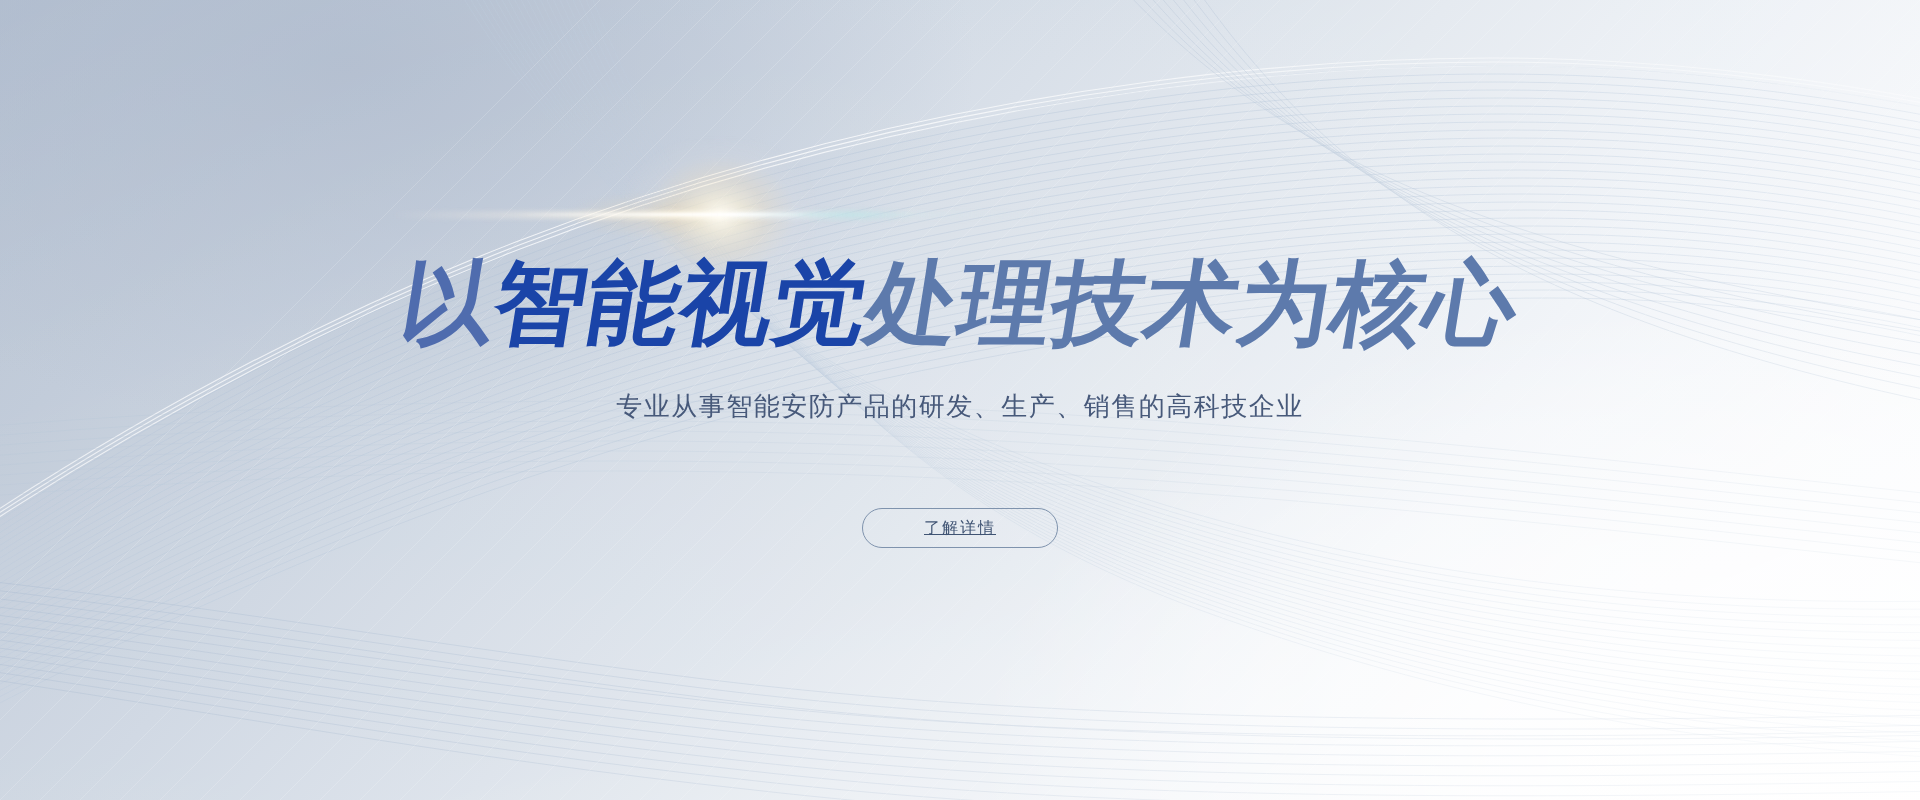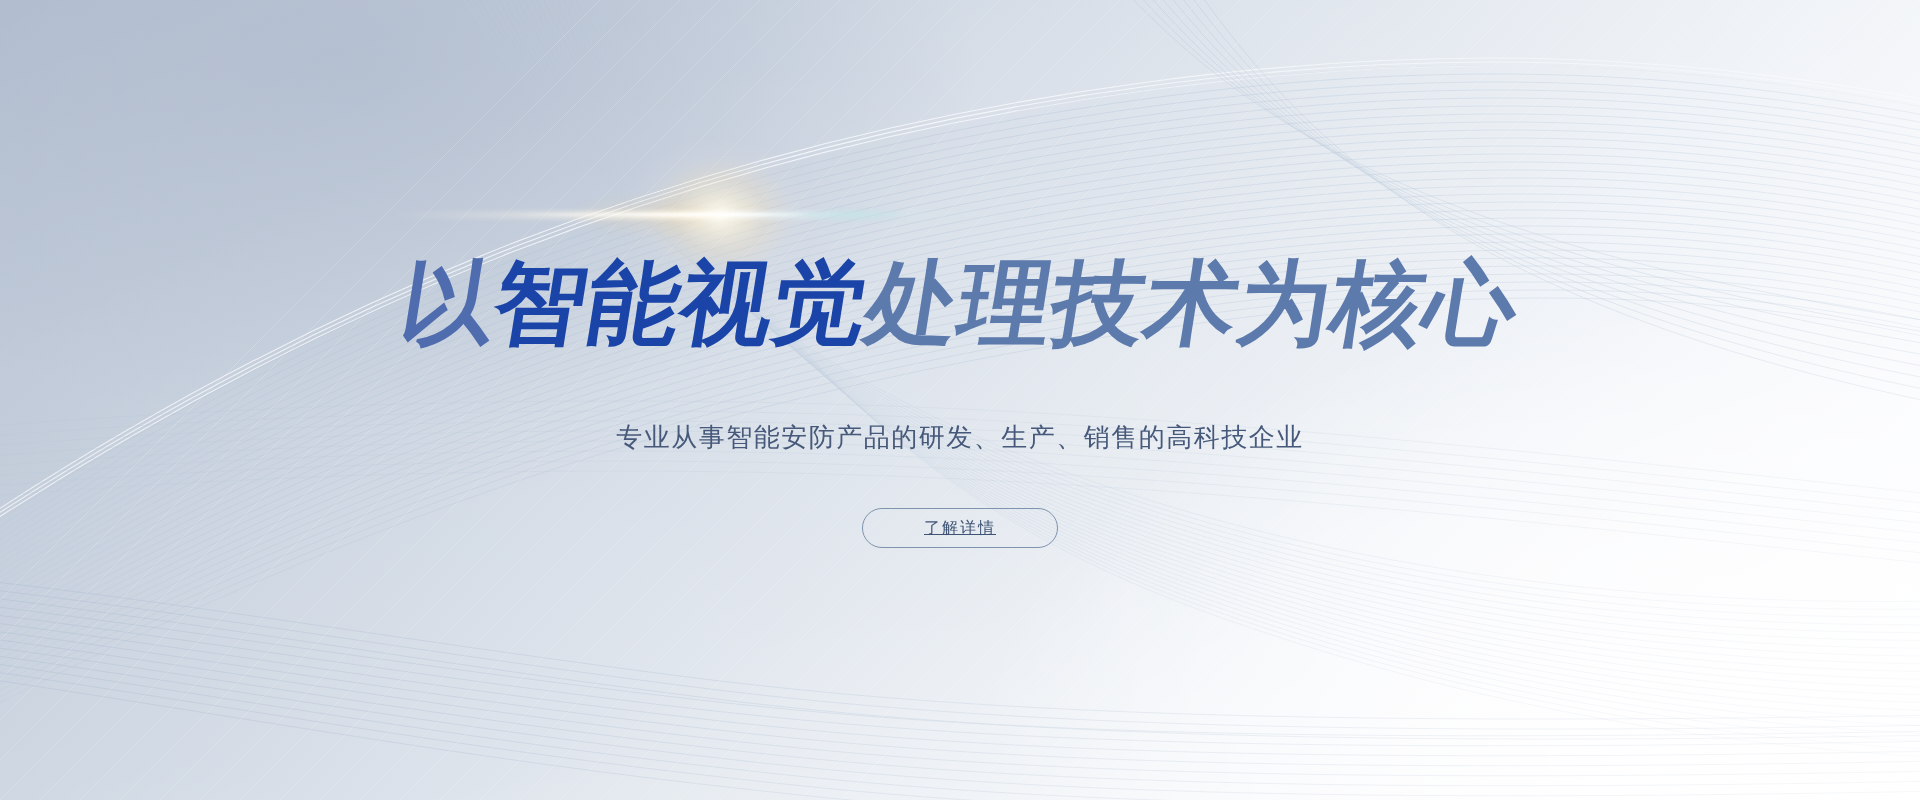--- a/index.html
+++ b/index.html
@@ -96,26 +96,27 @@
   .headline .seg {
     display:inline-block;
     transform:skewX(-9deg);
     font-weight:900;
   }
   .headline .seg-a { color:#4f6cae; }
   .headline .seg-b { color:#1a44a8; }
   .headline .seg-c { color:#5d7aac; }
 
   .subtitle {
-    position:absolute; top:421px; left:50%; transform:translateX(-50%);
+    position:absolute; top:392px; left:50%; transform:translateX(-50%);
     white-space:nowrap;
     font-size:26px; line-height:1.3;
     color:#47597a;
     letter-spacing:1.5px;
     font-weight:400;
+    font-family:Liberation Mono, monospace;
   }
 
   .cta {
     position:absolute; top:508px; left:50%; transform:translateX(-50%);
     width:196px; height:40px;
     display:flex; align-items:center; justify-content:center;
     border:1px solid #7f93ad;
     border-radius:20px;
     background:transparent;
     color:#3f5373;

